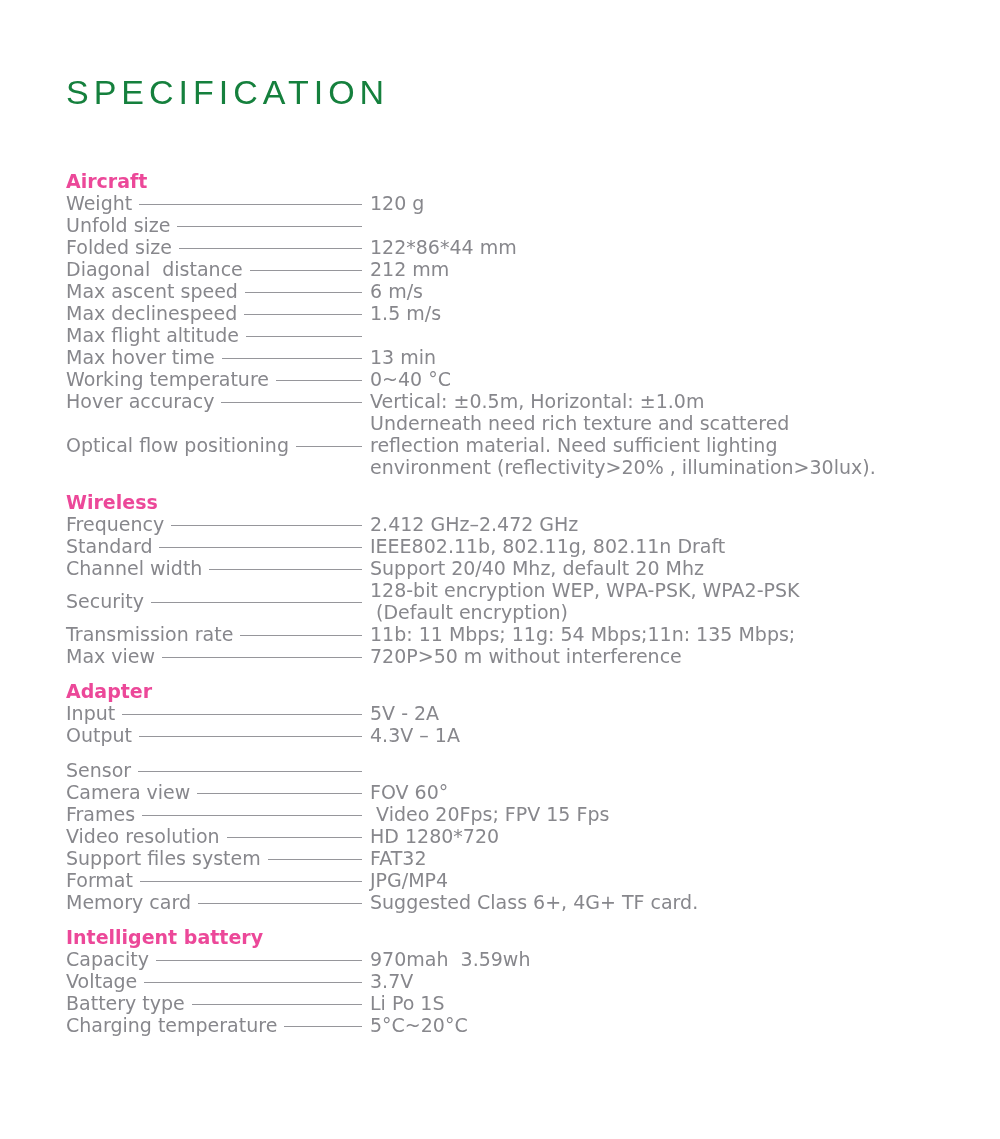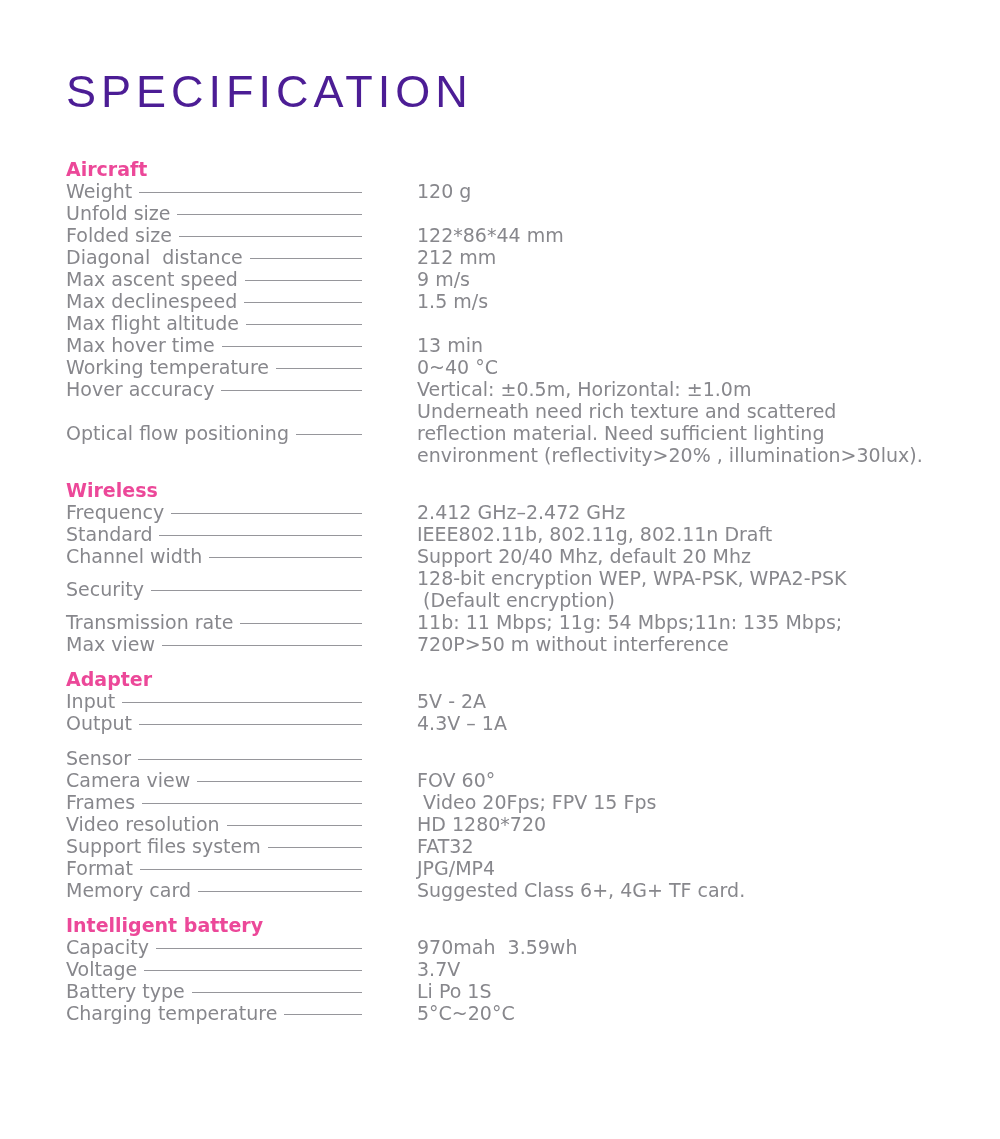--- a/index.html
+++ b/index.html
@@ -8,26 +8,26 @@
     width: 1000px;
     min-height: 1139px;
     font-family: "DejaVu Sans", "Liberation Sans", sans-serif;
     color: #87878c;
   }
   .sheet {
     padding: 72px 40px 88px 66px;
   }
   .title {
     font-family: "Liberation Sans", sans-serif;
-    font-size: 45px;
+    font-size: 34px;
     font-weight: 400;
     letter-spacing: 5px;
-    color: #4c1d95;
+    color: #15803d;
     line-height: 40px;
-    margin-bottom: 46px;
+    margin-bottom: 58px;
   }
   .section { margin-bottom: 13px; }
   .section-title {
     font-size: 19px;
     font-weight: 700;
     color: #ec4899;
     line-height: 22px;
   }
   .row {
     display: flex;
@@ -46,21 +46,21 @@
     padding-right: 7px;
   }
   .leader {
     flex: 1 1 auto;
     height: 1.5px;
     background: #96969b;
     margin-right: 8px;
     margin-top: 3px;
     min-width: 12px;
   }
-  .value { flex: 1 1 auto; margin-left: 47px; }
+  .value { flex: 1 1 auto; }
   .value-line { white-space: pre-wrap; }
 </style>
 </head>
 <body>
 
 <main class="sheet">
   <h1 class="title">SPECIFICATION</h1>
   <div id="sections">
   <section class="section">
     <h2 class="section-title">Aircraft</h2>
@@ -101,21 +101,21 @@
               <div class="value-line">212 mm</div>
             </div>
   </div>
 
   <div class="row">
     <div class="label-area">
       <span class="label">Max ascent speed</span>
       <span class="leader"></span>
     </div>
     <div class="value">
-              <div class="value-line">9 m/s</div>
+              <div class="value-line">6 m/s</div>
             </div>
   </div>
 
   <div class="row">
     <div class="label-area">
       <span class="label">Max declinespeed</span>
       <span class="leader"></span>
     </div>
     <div class="value">
               <div class="value-line">1.5 m/s</div>

